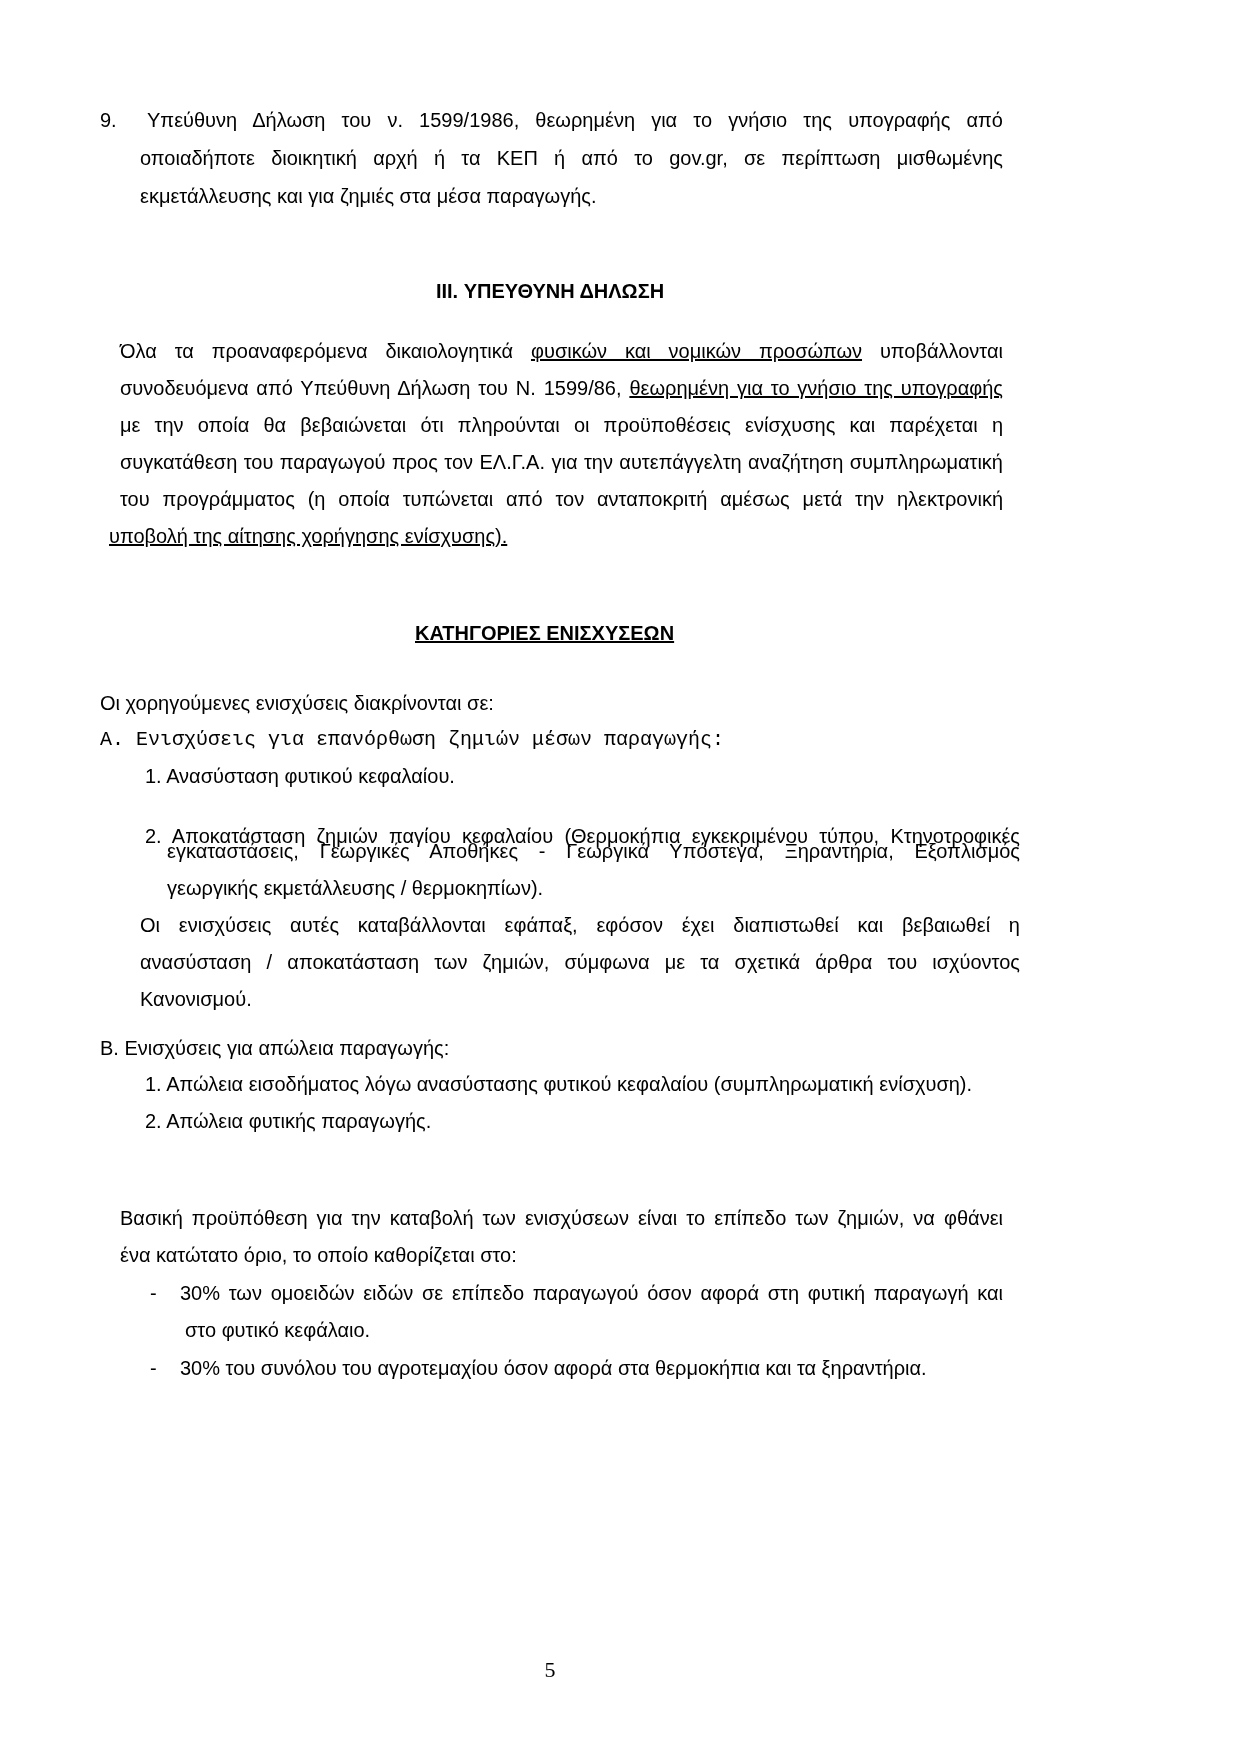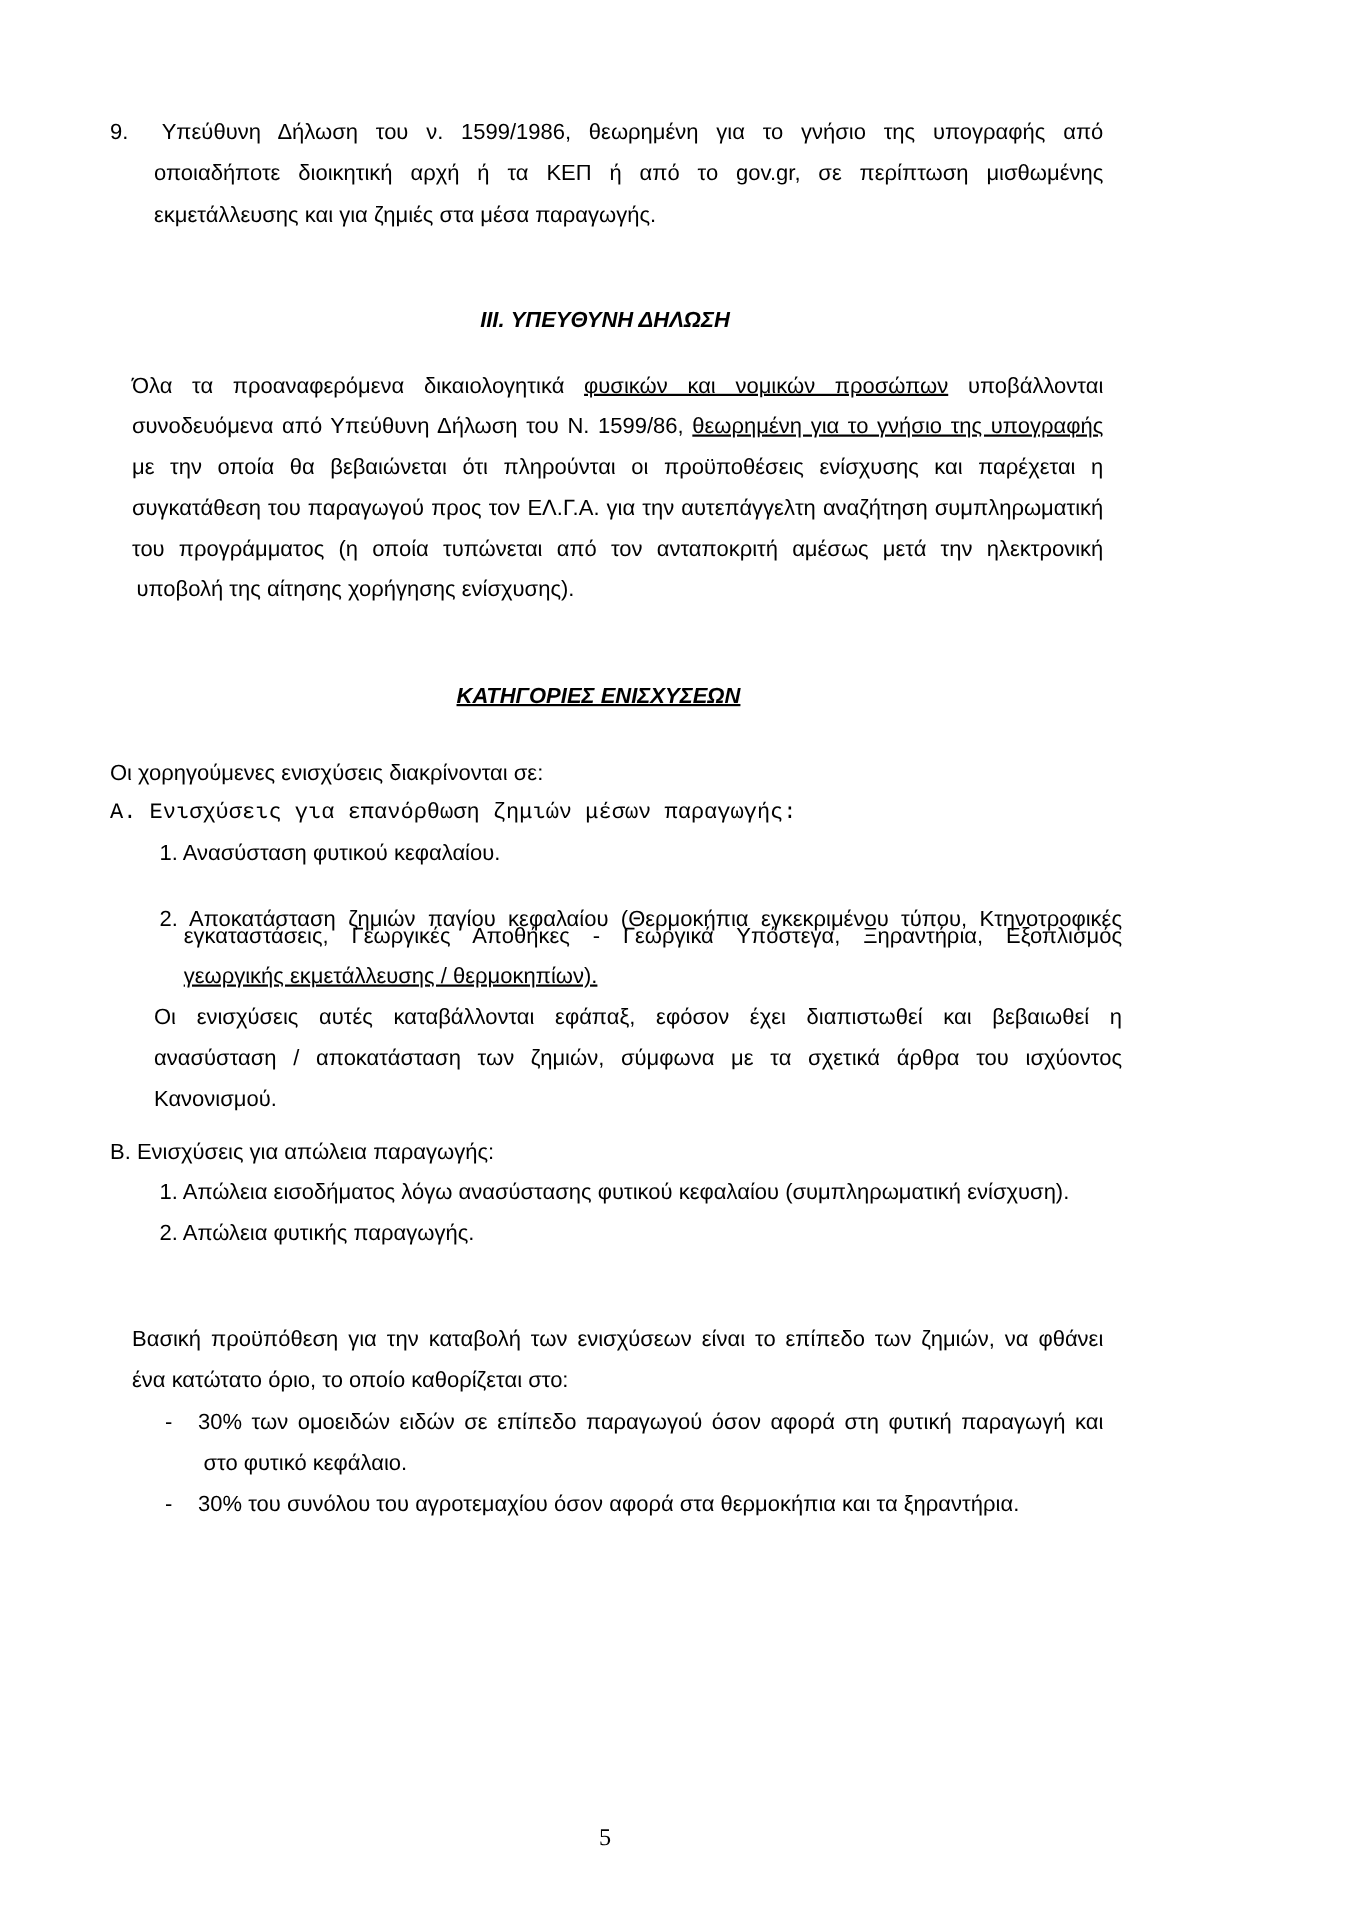--- a/index.html
+++ b/index.html
@@ -5,21 +5,21 @@
     html, body { margin: 0; padding: 0; background: #ffffff; }
     body { width: 1241px; height: 1755px; position: relative; overflow: hidden; }
     .page {
       position: absolute; left: 0; top: 0; width: 1241px; height: 1755px;
       font-family: "Liberation Sans", "DejaVu Sans", sans-serif;
       color: #000; font-size: 20px;
     }
     .line { position: absolute; white-space: nowrap; line-height: 24px; }
     .just { text-align: justify; text-align-last: justify; white-space: normal; }
     .u { text-decoration: underline; }
-    .heading { font-weight: bold; font-size: 20px; font-style: italic; }
+    .heading { font-weight: bold; font-size: 20px; }
     .pagenum { font-family: "Liberation Serif", "DejaVu Serif", serif; font-size: 22px; }
   </style>
 </head>
 <body>
 
 <div class="page">
 
   <span class="line" style="left:100px; top:108px;">9.</span>
   <span class="line just" style="left:147px; top:108px; width:856px;">Υπεύθυνη Δήλωση του ν. 1599/1986, θεωρημένη για το γνήσιο της υπογραφής από</span>
   <span class="line just" style="left:140px; top:146px; width:863px;">οποιαδήποτε διοικητική αρχή ή τα ΚΕΠ ή από το gov.gr, σε περίπτωση μισθωμένης</span>
@@ -29,31 +29,31 @@
 
   <div class="line just" style="left:120px; top:339px; width:883px;">
     <span>Όλα τα προαναφερόμενα δικαιολογητικά </span><span class="u">φυσικών και νομικών προσώπων</span><span> υποβάλλονται</span>
   </div>
   <div class="line just" style="left:120px; top:376px; width:883px;">
     <span>συνοδευόμενα από Υπεύθυνη Δήλωση του Ν. 1599/86, </span><span class="u">θεωρημένη για το γνήσιο της υπογραφής</span>
   </div>
   <span class="line just" style="left:120px; top:413px; width:883px;">με την οποία θα βεβαιώνεται ότι πληρούνται οι προϋποθέσεις ενίσχυσης και παρέχεται η</span>
   <span class="line just" style="left:120px; top:450px; width:883px;">συγκατάθεση του παραγωγού προς τον ΕΛ.Γ.Α. για την αυτεπάγγελτη αναζήτηση συμπληρωματική</span>
   <span class="line just" style="left:120px; top:487px; width:883px;">του προγράμματος (η οποία τυπώνεται από τον ανταποκριτή αμέσως μετά την ηλεκτρονική</span>
-  <span class="line" style="left:124px; top:524px;">υποβολή της αίτησης χορήγησης ενίσχυσης).</span>
+  <span class="line" style="left:109px; top:524px;text-decoration:underline;">υποβολή της αίτησης χορήγησης ενίσχυσης).</span>
 
   <span class="line heading u" style="left:415px; top:621px;">ΚΑΤΗΓΟΡΙΕΣ ΕΝΙΣΧΥΣΕΩΝ</span>
 
   <span class="line" style="left:100px; top:679px;margin-top:12px;">Οι χορηγούμενες ενισχύσεις διακρίνονται σε:</span>
 
   <span class="line" style="left:100px; top:728px;font-family:Liberation Mono, monospace;">Α. Ενισχύσεις για επανόρθωση ζημιών μέσων παραγωγής:</span>
   <span class="line" style="left:145px; top:764px;">1. Ανασύσταση φυτικού κεφαλαίου.</span>
   <span class="line just" style="left:145px; top:802px; width:875px;margin-top:22px;">2. Αποκατάσταση ζημιών παγίου κεφαλαίου (Θερμοκήπια εγκεκριμένου τύπου,  Κτηνοτροφικές</span>
   <span class="line just" style="left:167px; top:839px; width:853px;">εγκαταστάσεις,  Γεωργικές Αποθήκες - Γεωργικά Υπόστεγα, Ξηραντήρια,  Εξοπλισμός</span>
-  <span class="line" style="left:167px; top:876px;text-decoration:underline;">γεωργικής εκμετάλλευσης / θερμοκηπίων).</span>
+  <span class="line" style="left:167px; top:876px;">γεωργικής εκμετάλλευσης / θερμοκηπίων).</span>
   <span class="line just" style="left:140px; top:913px; width:880px;">Οι ενισχύσεις αυτές καταβάλλονται εφάπαξ, εφόσον έχει διαπιστωθεί και βεβαιωθεί η</span>
   <span class="line just" style="left:140px; top:950px; width:880px;">ανασύσταση / αποκατάσταση των ζημιών, σύμφωνα με τα σχετικά άρθρα του ισχύοντος</span>
   <span class="line" style="left:140px; top:987px;">Κανονισμού.</span>
 
   <span class="line" style="left:100px; top:1036px;">Β. Ενισχύσεις για απώλεια παραγωγής:</span>
   <span class="line" style="left:145px; top:1072px;">1. Απώλεια εισοδήματος λόγω ανασύστασης φυτικού κεφαλαίου (συμπληρωματική ενίσχυση).</span>
   <span class="line" style="left:145px; top:1109px;">2. Απώλεια φυτικής παραγωγής.</span>
 
   <span class="line just" style="left:120px; top:1206px; width:883px;">Βασική προϋπόθεση για την καταβολή των ενισχύσεων είναι το επίπεδο των ζημιών, να φθάνει</span>
   <span class="line" style="left:120px; top:1243px;">ένα κατώτατο όριο, το οποίο καθορίζεται στο:</span>

